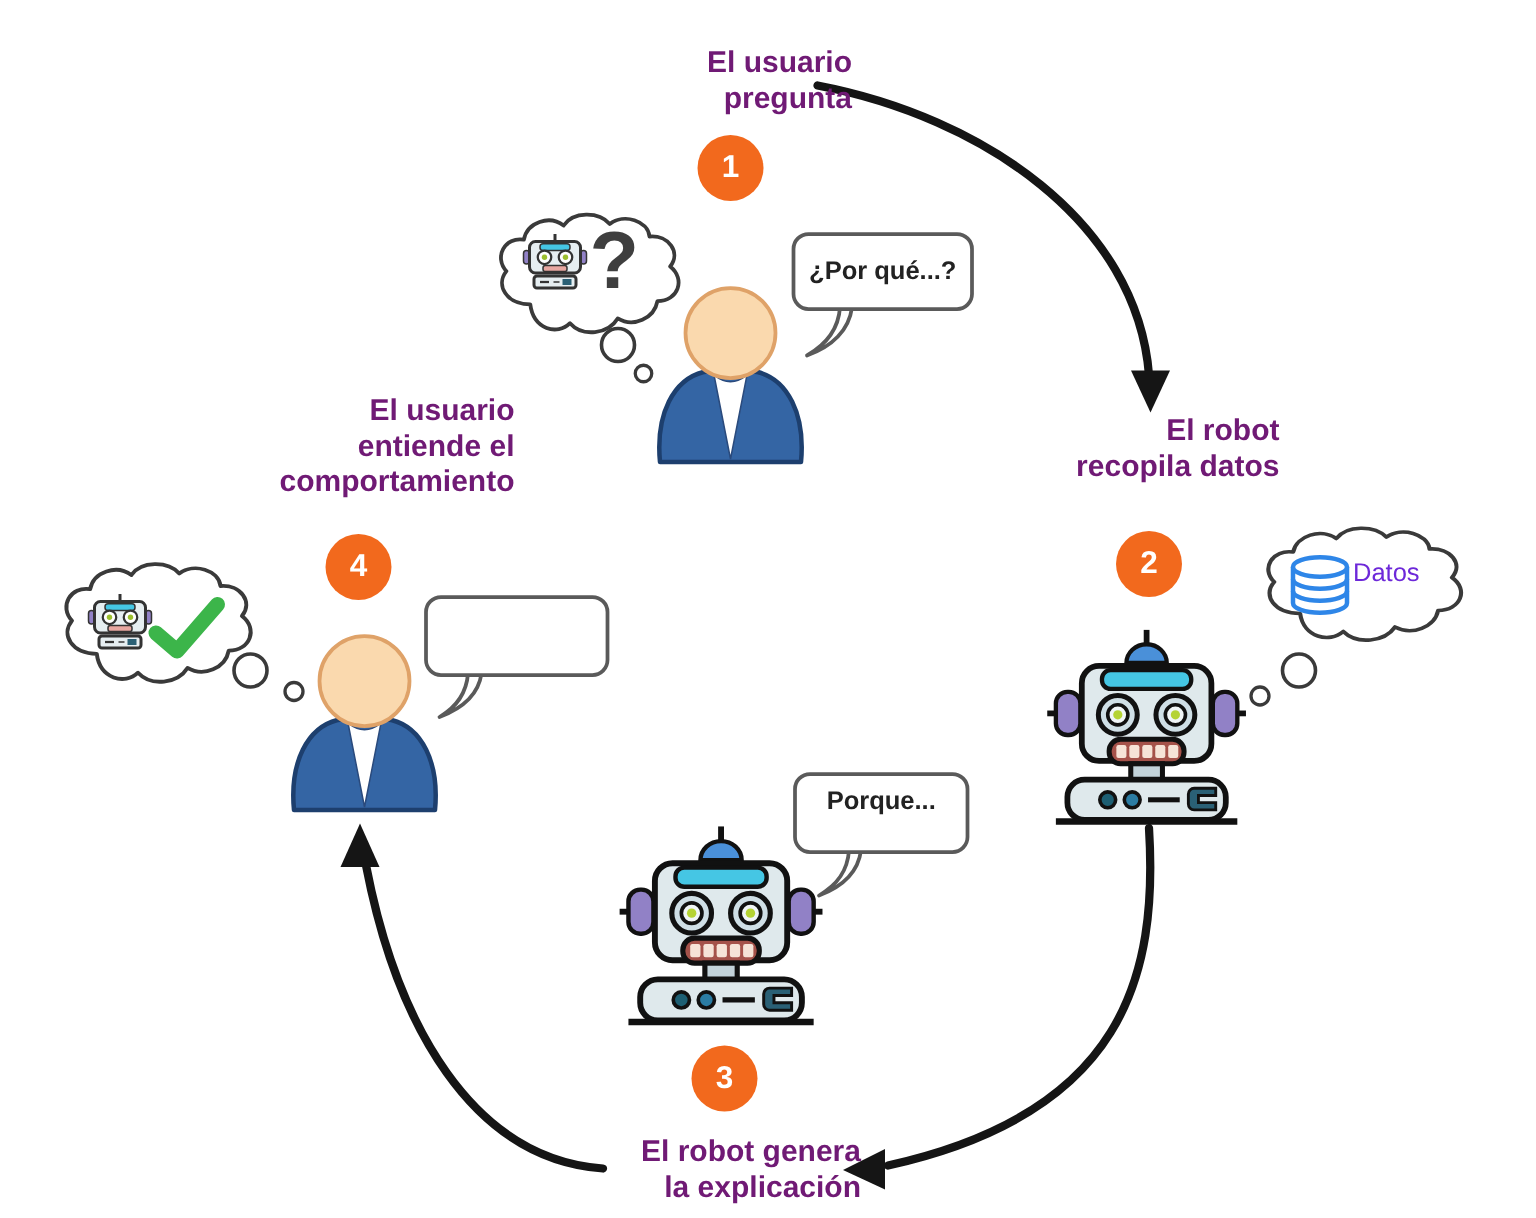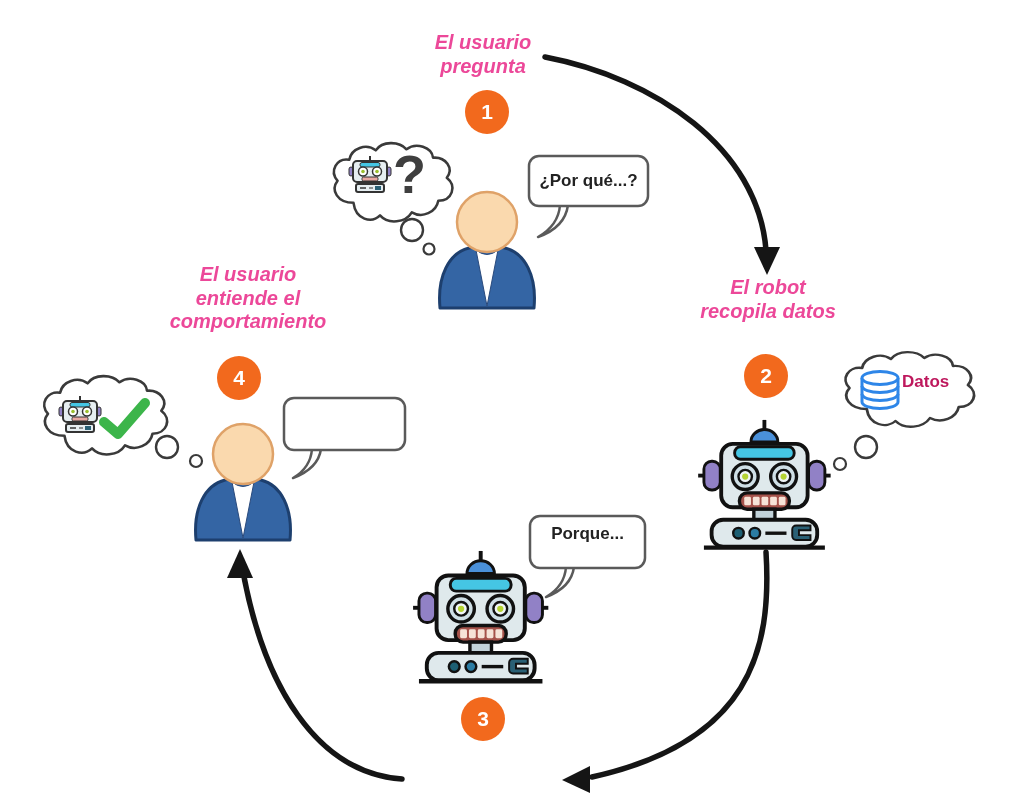--- a/index.html
+++ b/index.html
@@ -3,36 +3,36 @@
 <meta charset="utf-8">
 <style>
   html,body{margin:0;padding:0;background:#fff;}
   #stage{
     position:relative;width:1024px;height:812px;background:#ffffff;overflow:hidden;
     font-family:"Liberation Sans","DejaVu Sans",sans-serif;
   }
   #art{position:absolute;left:0;top:0;width:1024px;height:812px;}
   .abs{position:absolute;}
   .step-label{
-    font-weight:bold;font-size:20px;line-height:1.18;color:#ec4899;
-    text-align:center;white-space:pre-line;font-style:italic;
+    font-weight:bold;font-size:20px;line-height:1.18;color:#701a75;
+    text-align:right;white-space:pre-line;
   }
   .badge{
     width:44px;height:44px;border-radius:50%;background:#f2691d;
     color:#ffffff;font-weight:bold;font-size:21px;
     display:flex;align-items:center;justify-content:center;
   }
   .bubble-text{
     display:flex;align-items:center;justify-content:center;
     font-weight:bold;font-size:17px;color:#222;text-align:center;
   }
   .thought-symbol{
     font-weight:bold;font-size:54px;color:#3f3f3f;line-height:1;
   }
-  .cloud-label{font-weight:bold;font-size:17px;color:#be185d;}
+  .cloud-label{font-weight:normal;font-size:17px;color:#6d28d9;}
 </style>
 </head>
 <body>
 
 <div id="stage">
 
   <svg id="art" viewBox="0 0 1024 812" aria-hidden="true">
     <defs>
 
       <path id="cloud" d="M25 57 C10 57 3 45 10 36 C2 27 9 14 21 16 C23 5 37 0 46 7 C52 -2 68 -2 75 6 C84 -1 99 4 100 14 C112 13 120 24 113 33 C123 41 118 55 105 55 C103 66 90 72 80 66 C74 76 58 78 50 69 C42 77 27 73 25 57 Z" fill="#ffffff" stroke="#3a3a3a" stroke-width="2.4" stroke-linejoin="round"></path>
@@ -155,19 +155,21 @@
   <div class="abs thought-symbol" style="left:393px;top:147px;">?</div>
   <div class="abs step-label" style="left:683px;top:276px;width:170px;">El robot
 recopila datos</div>
 
   <div class="abs bubble-text" style="left:529px;top:156px;width:119px;height:50px;">¿Por qué...?</div>
   <div class="abs badge" style="left:744px;top:354px;">2</div>
   <div class="abs cloud-label" style="left:902px;top:372px;">Datos</div>
 
   <div class="abs bubble-text" style="left:530px;top:516px;width:115px;height:36px;">Porque...</div>
   <div class="abs badge" style="left:461px;top:697px;">3</div>
+  <div class="abs step-label" style="left:394px;top:757px;width:180px;">El robot genera
+la explicación</div>
 
   <div class="abs step-label" style="left:153px;top:263px;width:190px;">El usuario
 entiende el
 comportamiento</div>
   <div class="abs badge" style="left:217px;top:356px;">4</div>
 
 </div>
 
 </body></html>

